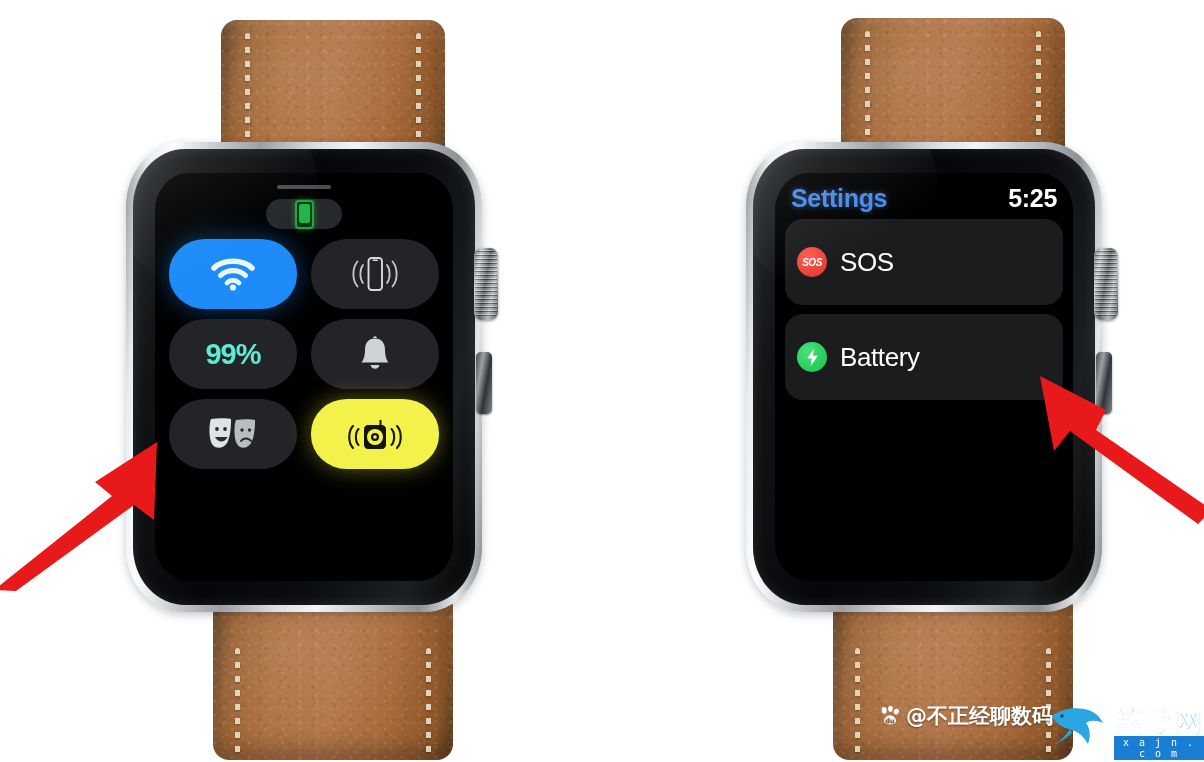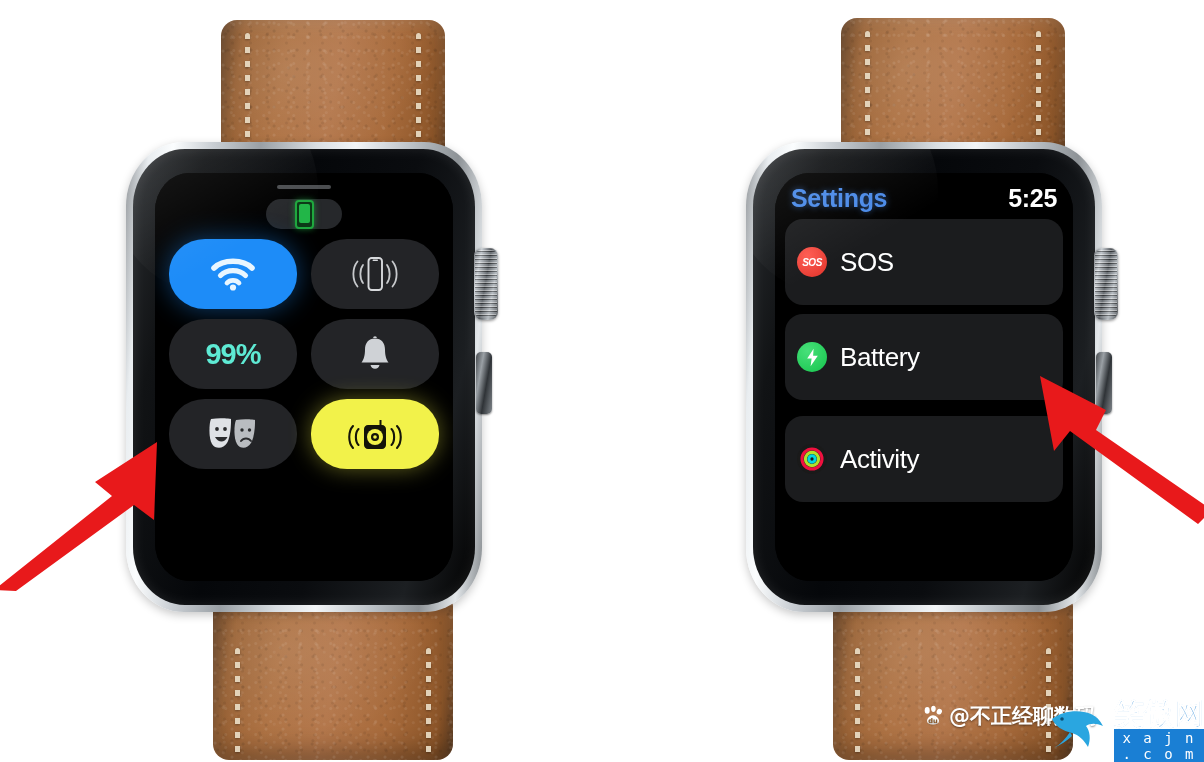--- a/index.html
+++ b/index.html
@@ -184,21 +184,21 @@
   }
   .paw{width:22px;height:22px;position:relative;flex:none;}
   .wm-xajn{position:absolute;display:flex;align-items:flex-end;gap:8px;}
   .xajn-text{display:flex;flex-direction:column;align-items:stretch;}
   .xajn-cn{
     color:#1a7fd4;font-size:30px;font-weight:bold;line-height:.95;
     font-family:"DejaVu Sans",sans-serif;letter-spacing:0px;
     -webkit-text-stroke:1px #ffffff;
   }
   .xajn-bar{
-    background:#1a7fd4;color:#fff;font-size:14px;letter-spacing:2px;
+    background:#1a7fd4;color:#fff;font-size:10px;letter-spacing:2px;
     text-align:center;padding:1px 3px;font-family:"DejaVu Sans Mono",monospace;
   }
 </style>
 </head>
 <body>
 
 <div class="stage">
 
   <div class="watch" style="left:118px;top:0px;width:430px;height:762px;">
 
@@ -340,30 +340,20 @@
               <div class="set-row">
                 <span class="ico ico-batt">
                   <svg width="15" height="19" viewBox="0 0 15 19">
                     <path d="M8.6 0.8 L2.2 10.6 L6.6 10.6 L5.6 18.2 L12.8 7.8 L8.1 7.8 Z" fill="#ffffff"></path>
                   </svg>
                 </span>
                 <span class="txt">Battery</span>
               </div>
 
 
-              <div class="set-row clipped" style="margin-top:7px;">
-                <span class="ico ico-act">
-                  <svg width="26" height="26" viewBox="0 0 26 26">
-                    <circle cx="13" cy="13" r="10" fill="none" stroke="#f0103f" stroke-width="3.1"></circle>
-                    <circle cx="13" cy="13" r="6.6" fill="none" stroke="#b4e02a" stroke-width="3.1"></circle>
-                    <circle cx="13" cy="13" r="3.2" fill="none" stroke="#00d9e0" stroke-width="3.1"></circle>
-                  </svg>
-                </span>
-                <span class="txt">Activity</span>
-              </div>
 
             </div>
           </div>
 
         </div>
       </div>
     </div>
 
     <div class="crown" style="left:356px;top:248px;width:24px;height:72px;">
       <div class="ridges"></div>
@@ -372,21 +362,21 @@
   </div>
 
   <svg class="arrow" style="left:-6px;top:408px;" width="230" height="185" viewBox="0 0 230 185">
     <path d="M0 182 L118 88 L101 74 L163 34 L160 112 L140 97 L22 183 Z" fill="#e8191b"></path>
   </svg>
 
   <svg class="arrow" style="left:1022px;top:338px;" width="190" height="190" viewBox="0 0 190 190">
     <path d="M190 172 L74 92 L84 72 L18 38 L32 113 L48 93 L176 186 Z" fill="#e8191b"></path>
   </svg>
 
-  <div class="wm-baidu" style="left:922px;top:702px;">
+  <div class="wm-baidu" style="left:879px;top:702px;">
     <span class="paw">
       <svg width="22" height="22" viewBox="0 0 22 22">
         <ellipse cx="5.2" cy="5.4" rx="2.5" ry="3.3" fill="#fff"></ellipse>
         <ellipse cx="11.4" cy="3.8" rx="2.3" ry="3.1" fill="#fff"></ellipse>
         <ellipse cx="17.3" cy="6.6" rx="2.6" ry="2.9" fill="#fff" transform="rotate(22 17.3 6.6)"></ellipse>
         <path d="M11 10.2 c3.2 0 6 3.2 6 5.8 c0 2.3 -2.2 3.4 -6 3.4 c-3.8 0 -6 -1.1 -6 -3.4 c0 -2.6 2.8 -5.8 6 -5.8 z" fill="#fff"></path>
         <text x="11" y="18.3" font-size="6.6" font-weight="bold" fill="#8a5a2b" text-anchor="middle" font-family="DejaVu Sans, sans-serif">du</text>
       </svg>
     </span>
     <span>@不正经聊数码</span>

